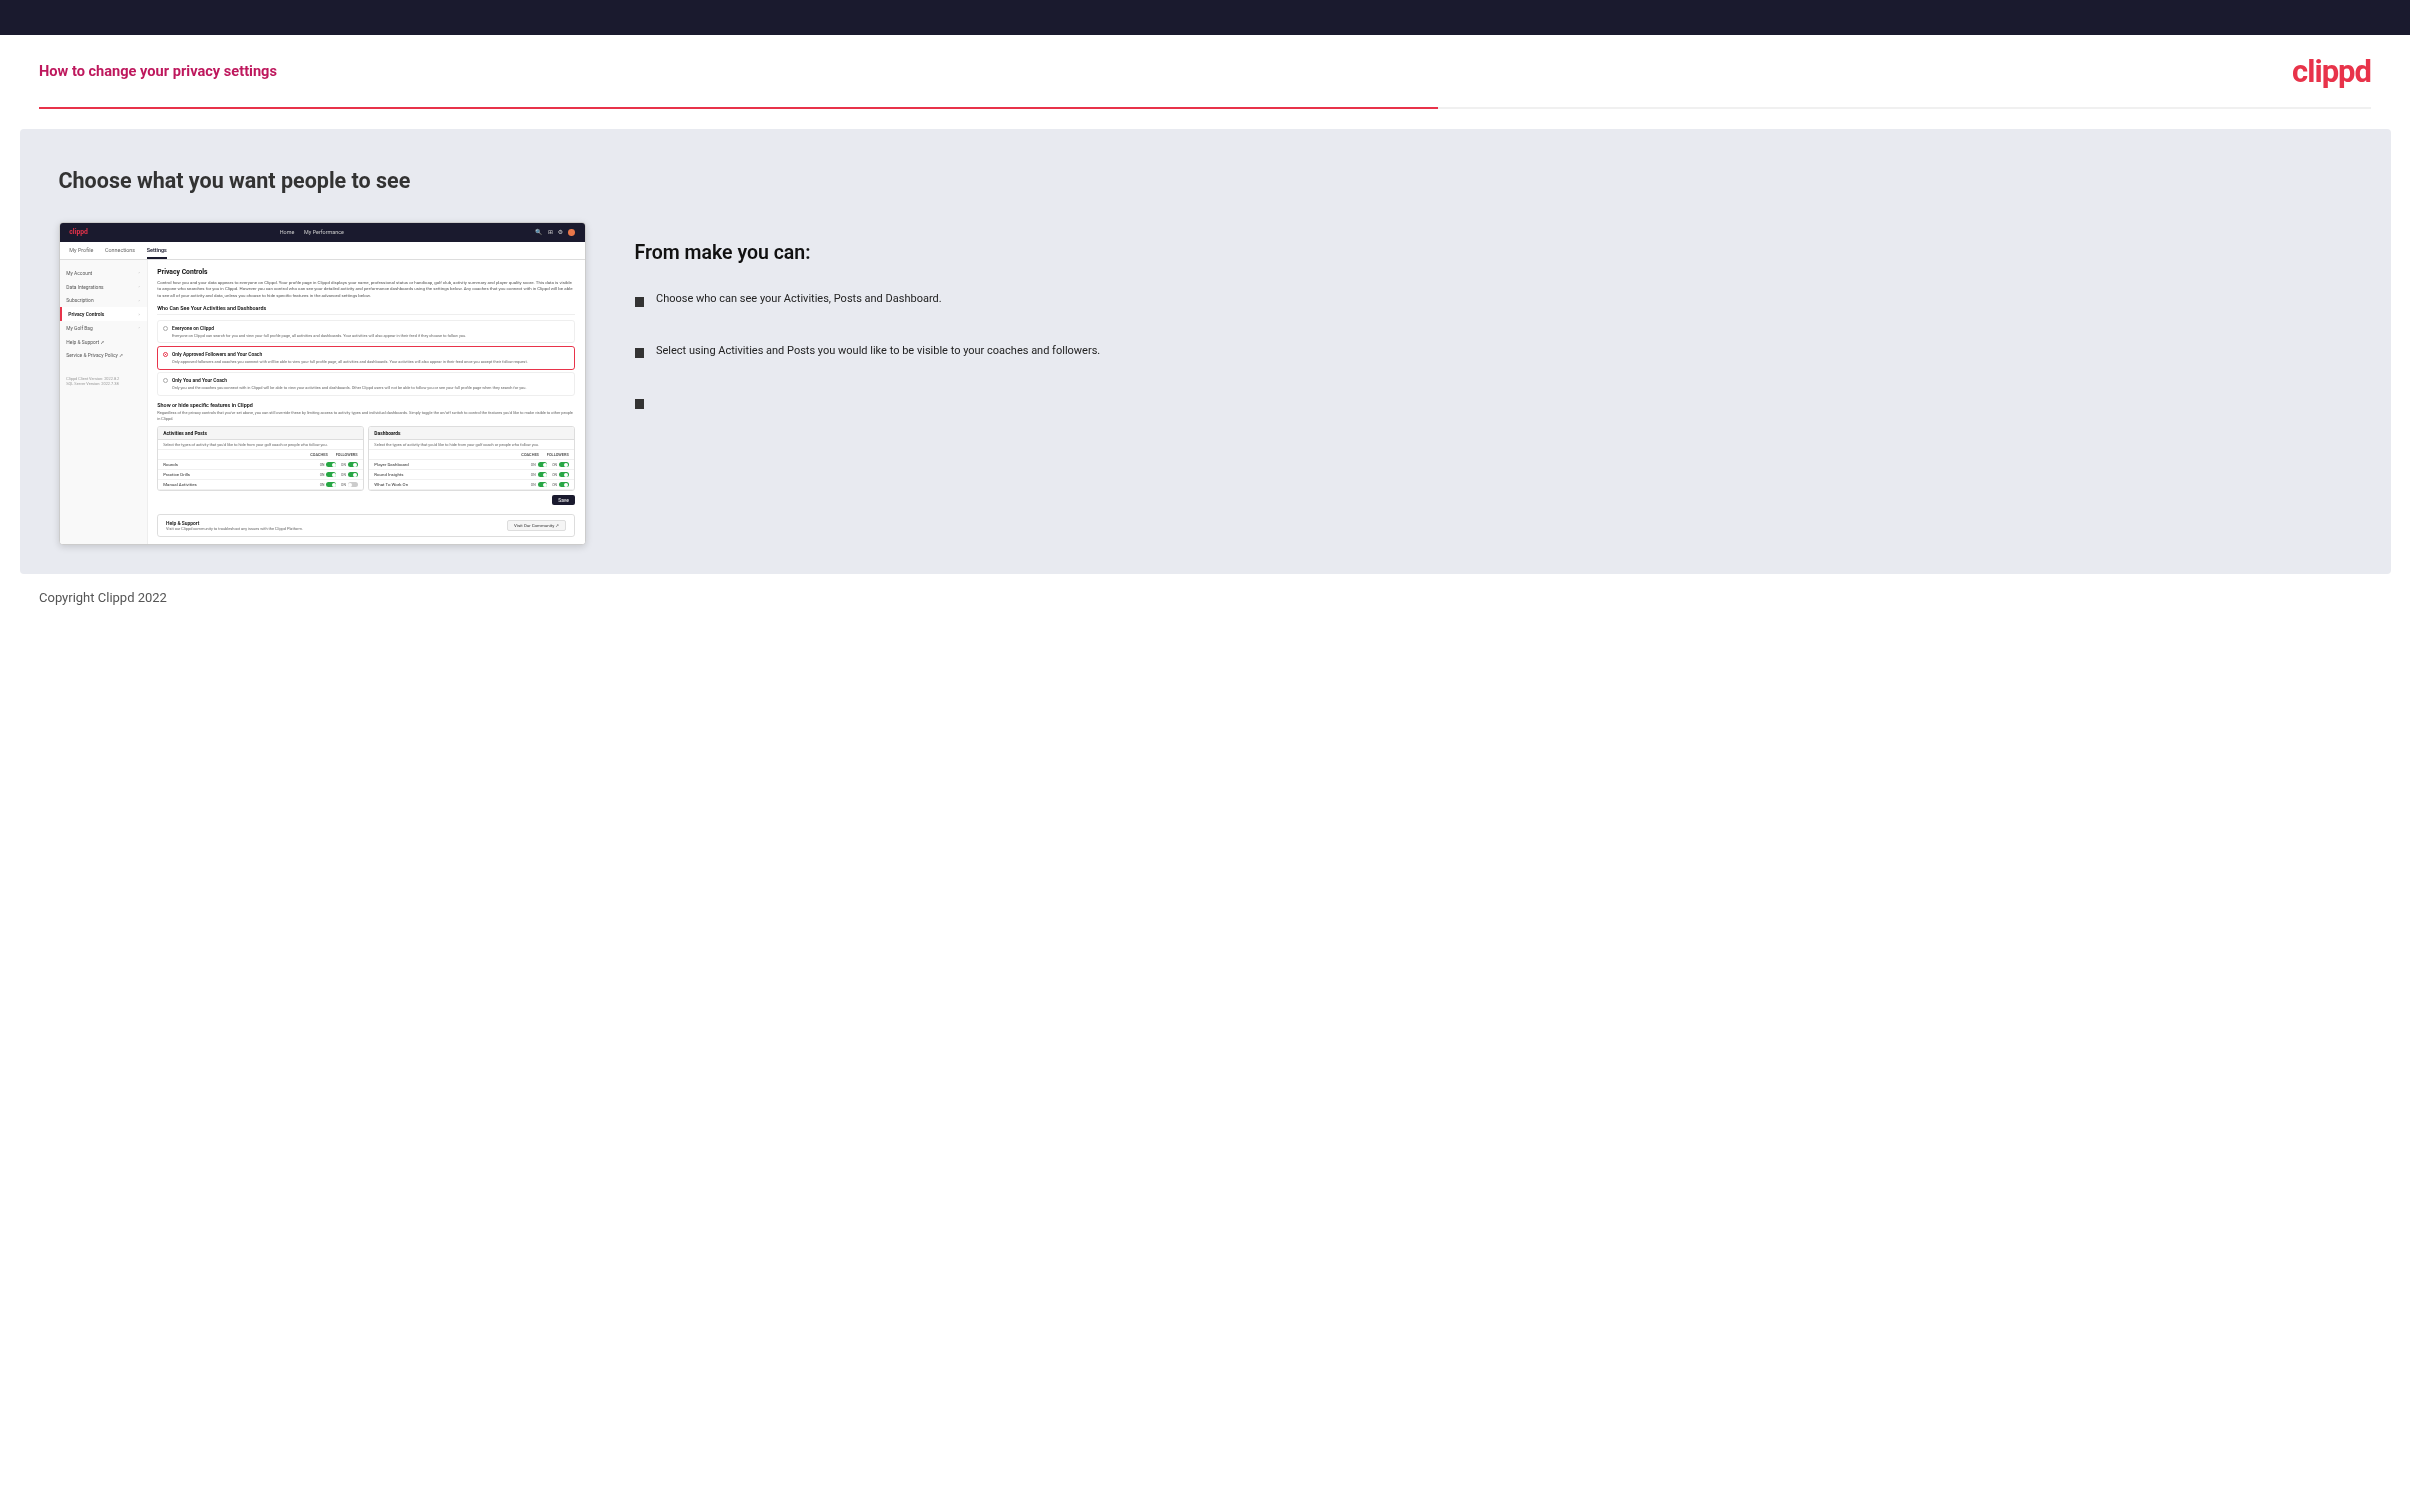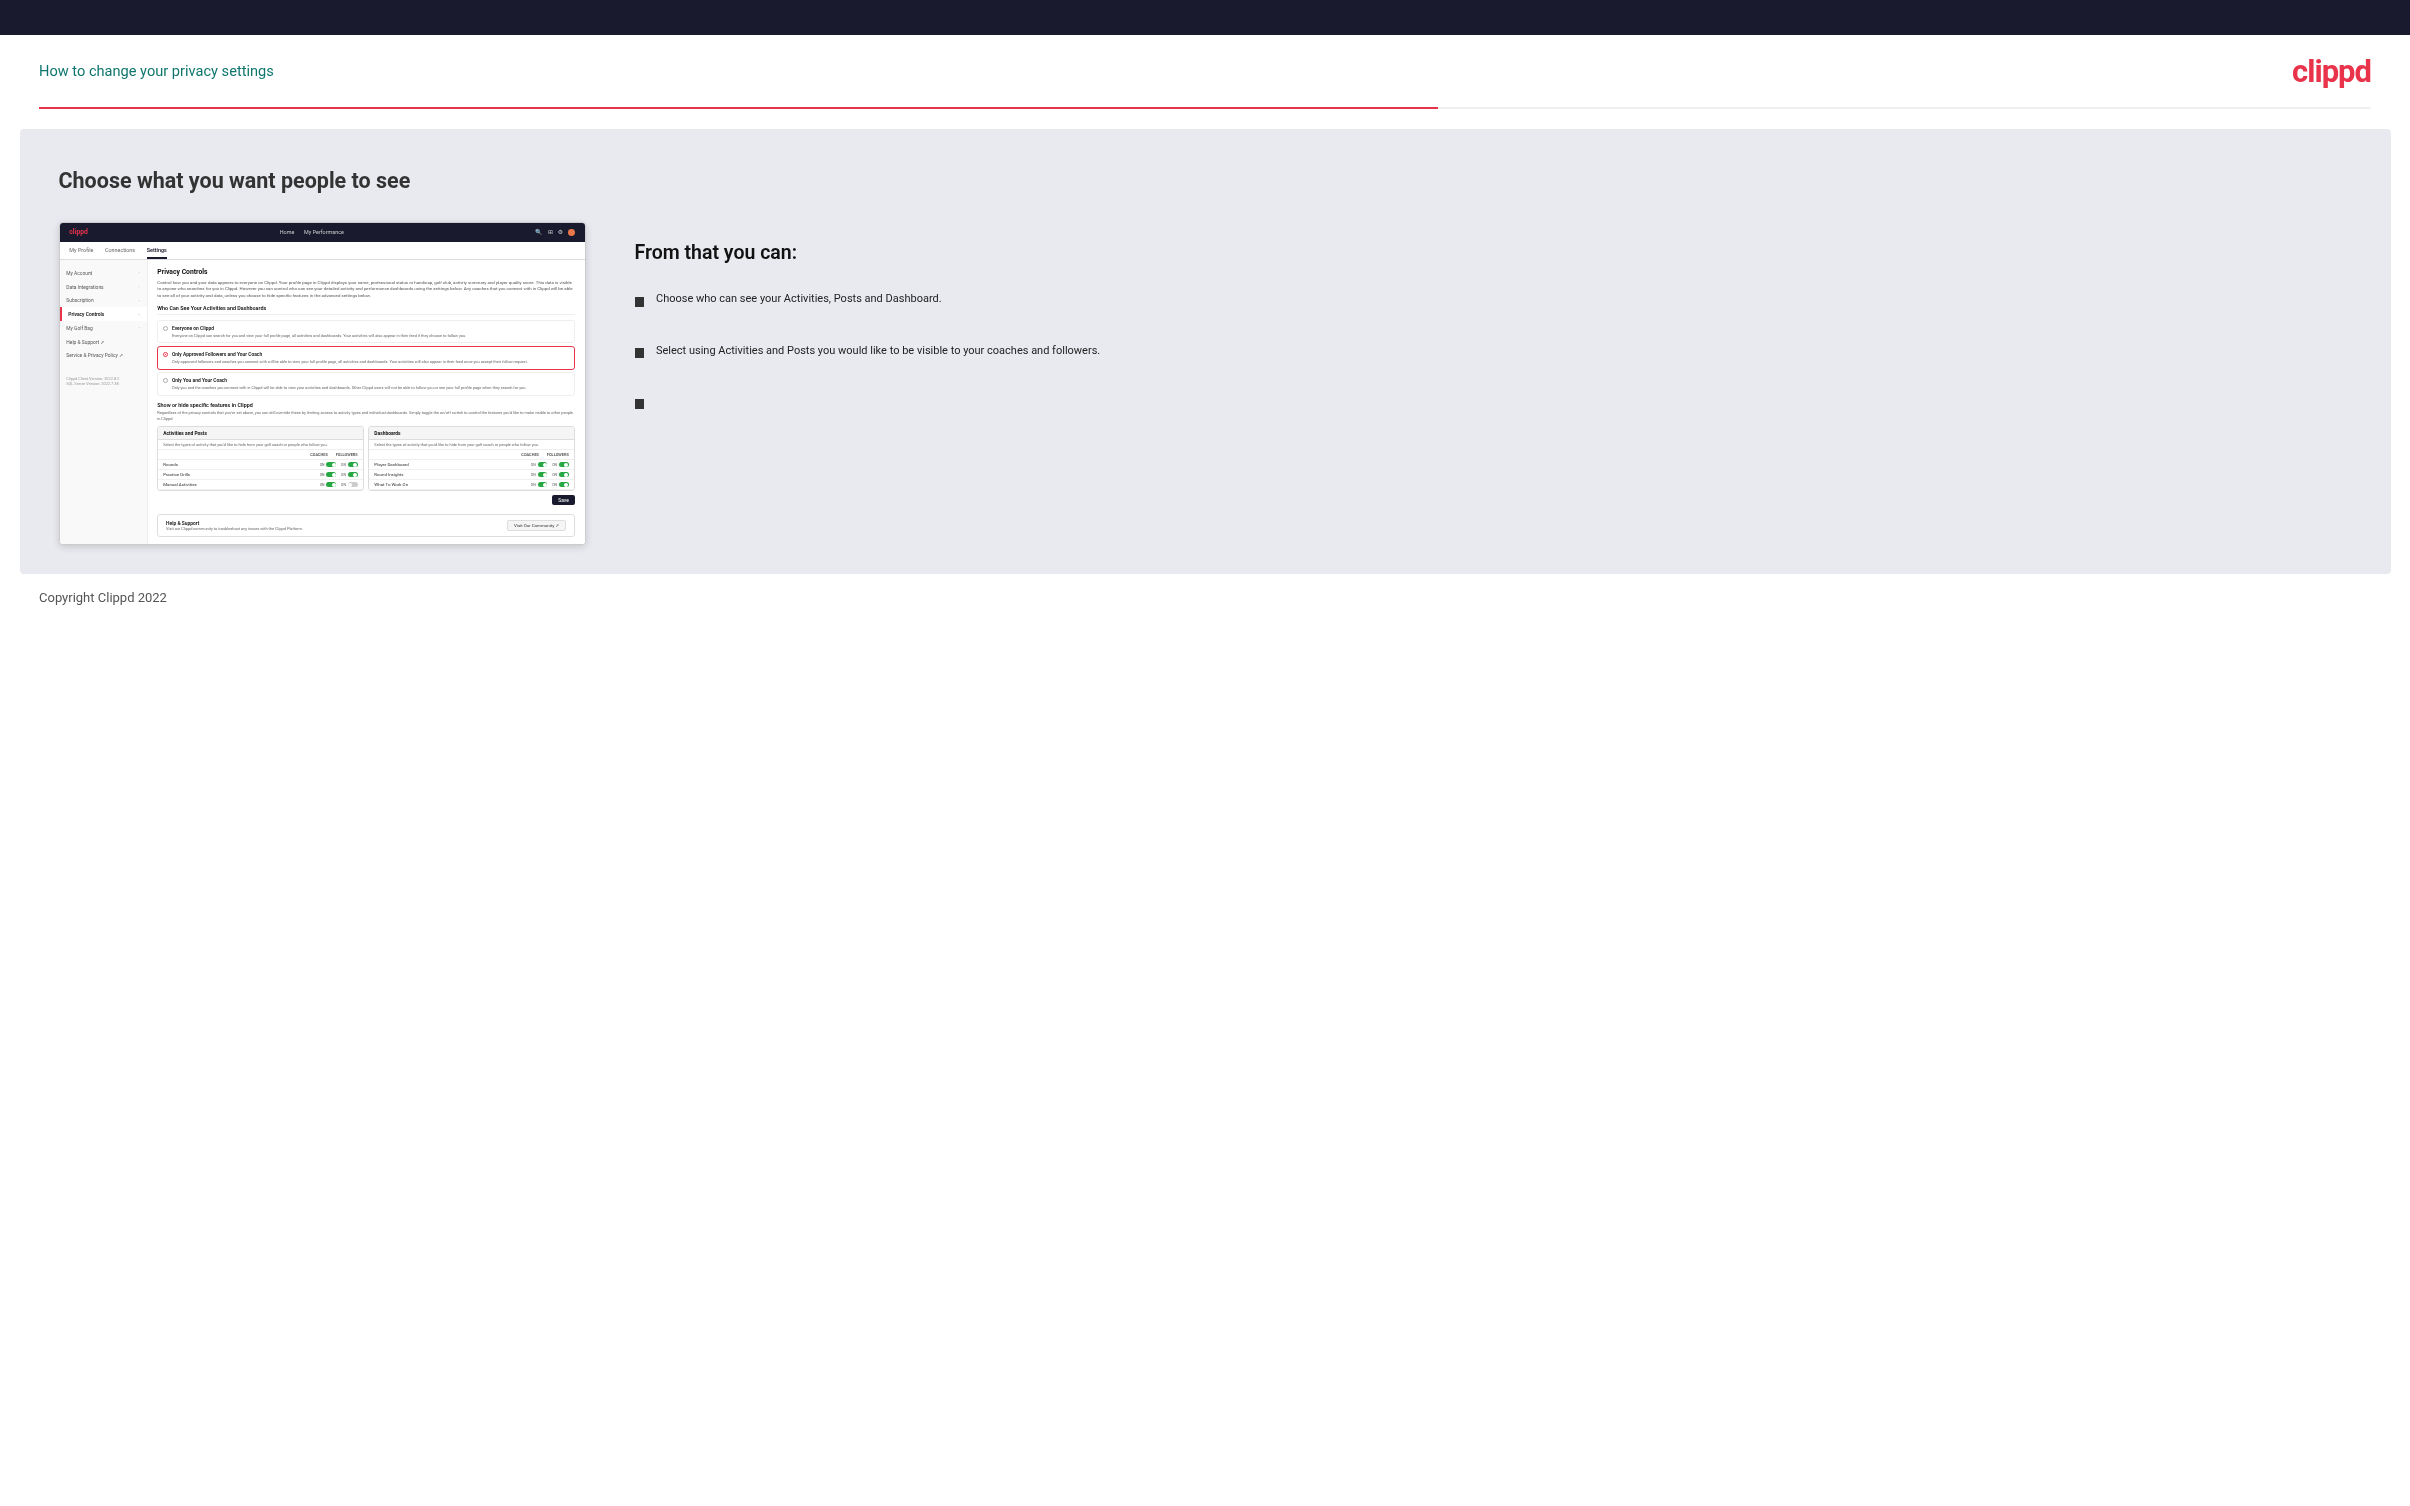--- a/index.html
+++ b/index.html
@@ -20,22 +20,22 @@
     
     .header {
       display: flex;
       align-items: center;
       justify-content: space-between;
       padding: 17.6px 39px;
       background: #fff;
     }
     .header-title {
       font-size: 14.6px;
-      color: #0f766e;
-      font-weight: 400;
+      color: #be185d;
+      font-weight: 700;
     }
     .logo {
       font-size: 31px;
       font-weight: 700;
       color: #e8334a;
       letter-spacing: -1px;
     }
 
     
     .header-divider {
@@ -661,21 +661,21 @@
               </div>
               <div class="mock-help-btn">Visit Our Community ↗</div>
             </div>
 
           </div>
         </div>
       </div>
     </div>
 
     <div class="info-column">
-      <div class="info-intro">From that you can:</div>
+      <div class="info-intro">From make you can:</div>
       <ul class="bullet-list">
         <li>
           <div class="bullet-square"></div>
           <span>Choose who can see your Activities, Posts and Dashboard.</span>
         </li>
         <li>
           <div class="bullet-square"></div>
           <span>Select using Activities and Posts you would like to be visible to your coaches and followers.</span>
         </li>
         <li>

